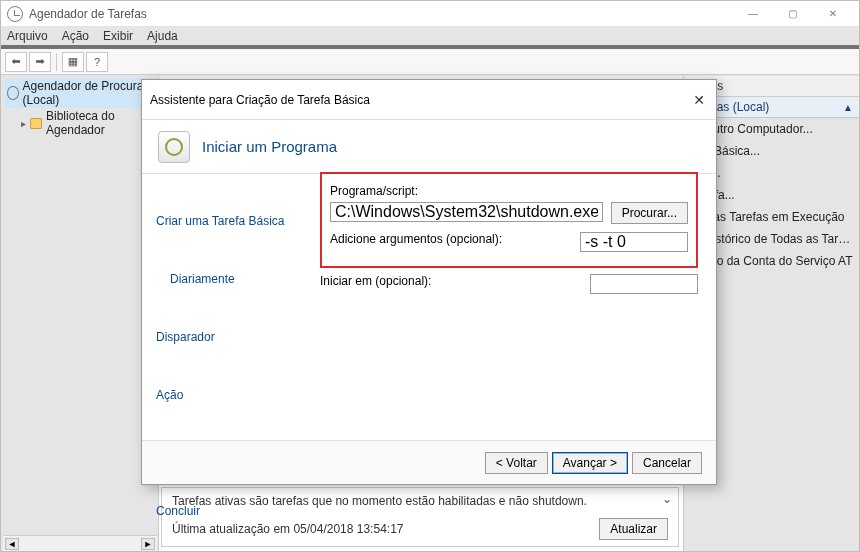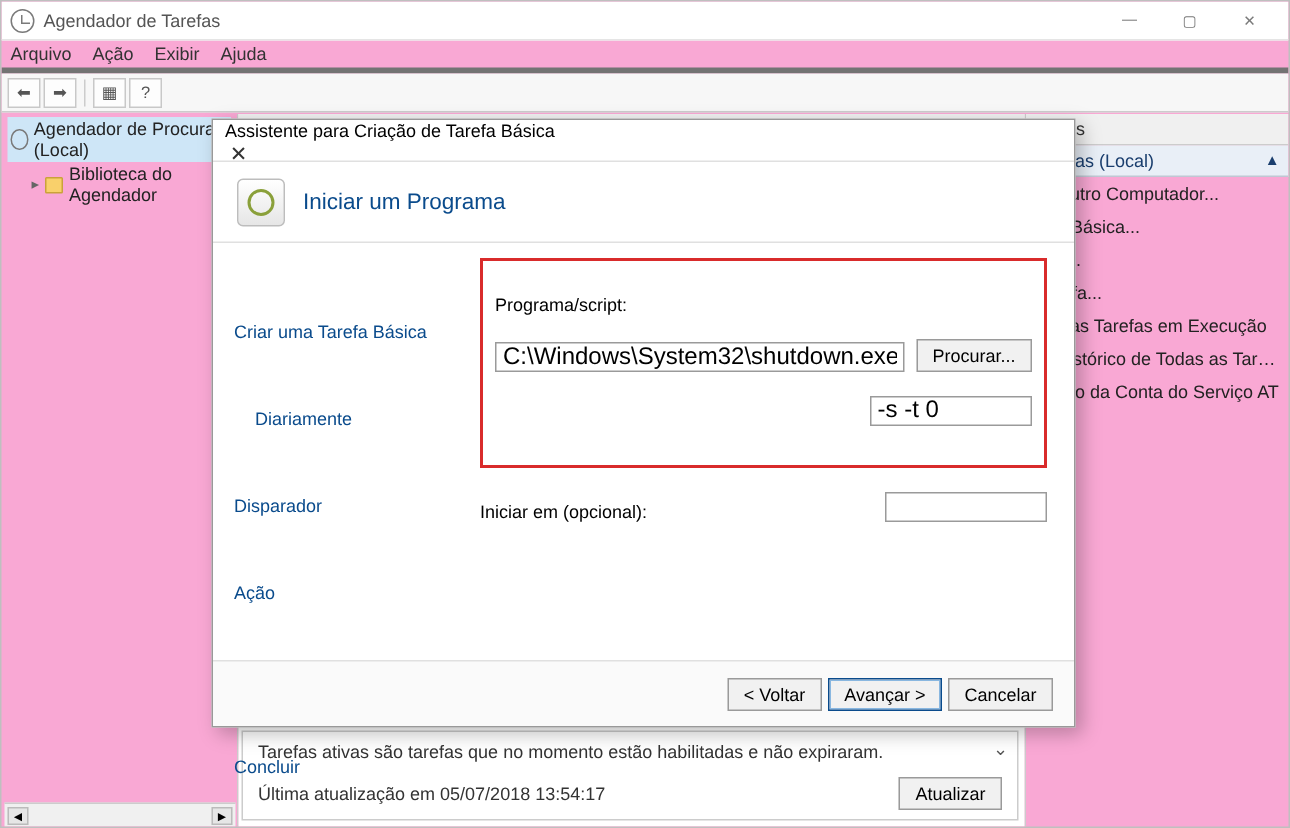--- a/index.html
+++ b/index.html
@@ -1,17 +1,17 @@
 <!DOCTYPE html>
 <html><head>
 <meta charset="utf-8">
 <style>
   * { box-sizing: border-box; font-family: "Segoe UI", Tahoma, sans-serif; }
   html, body { margin: 0; padding: 0; background: #fff; }
-  .window { width: 860px; height: 552px; border: 1px solid #bfbfbf; background: #f9a8d4; position: relative; overflow: hidden; }
+  .window { width: 860px; height: 552px; border: 1px solid #bfbfbf; background: #e5e5e5; position: relative; overflow: hidden; }
   .titlebar { height: 26px; display: flex; align-items: center; padding: 0 6px; background: #fff; border-bottom: 1px solid #e5e5e5; }
   .titlebar .icon-clock { width: 16px; height: 16px; border: 1.5px solid #7a7a7a; border-radius: 50%; position: relative; margin-right: 6px; }
   .titlebar .icon-clock::before { content:""; position:absolute; width:5px; height:5px; border-left:1.5px solid #7a7a7a; border-bottom:1.5px solid #7a7a7a; top:3px; left:6px; }
   .titlebar-title { font-size: 12px; color: #555; flex: 1; }
   .win-controls { display: flex; gap: 0; }
   .win-btn { width: 40px; height: 22px; display: flex; align-items: center; justify-content: center; color: #7a7a7a; font-size: 10px; cursor: pointer; }
   .menubar { height: 22px; display: flex; align-items: center; padding: 0 6px; gap: 14px; font-size: 12px; color: #333; border-bottom: 4px solid #737373; }
   .menubar span { cursor: pointer; }
   .toolbar { height: 26px; display: flex; align-items: center; padding: 0 4px; gap: 2px; border-bottom: 1px solid #ccc; background: #f7f7f7; }
   .tb-btn { width: 22px; height: 20px; border: 1px solid #c8c8c8; background: #fdfdfd; display:flex; align-items:center; justify-content:center; font-size:11px; color:#555; }
@@ -26,35 +26,35 @@
   .main { flex: 1; background: #fff; position: relative; }
   .summary-hdr { background: #f0f0f0; border-bottom: 1px solid #ccc; padding: 2px 6px; font-size: 12px; color:#555; white-space:nowrap; overflow:hidden; }
   .actions { width: 176px; border-left: 1px solid #ccc; font-size: 12px; }
   .actions-hdr { background: #f0f0f0; border-bottom: 1px solid #ccc; padding: 3px 6px; color:#333; }
   .actions-sub { background:#e9eff7; padding:3px 6px; color:#1a3e6e; border-bottom:1px solid #c0c8d4; display:flex; justify-content:space-between; align-items:center; }
   .actions-sub .chev { color:#1a3e6e; font-size:10px; }
   .action-item { padding:4px 6px 4px 20px; color:#222; cursor:pointer; white-space:nowrap; overflow:hidden; text-overflow:ellipsis; }
 
   
   .wizard { position: absolute; left: 140px; top: 78px; width: 576px; height: 406px; background: #fff; border: 1px solid #999; box-shadow: 4px 4px 12px rgba(0,0,0,.25); z-index: 10; }
-  .wiz-title { height: 28px; display:flex; padding:0 8px; font-size:12px; border-bottom:1px solid #e0e0e0;flex-direction:column; }
+  .wiz-title { height: 40px; display:flex; align-items:center; padding:0 8px; font-size:12px; border-bottom:1px solid #e0e0e0; }
   .wiz-title .spacer { flex:1; }
   .wiz-close { width:18px; height:18px; display:flex; align-items:center; justify-content:center; cursor:pointer; color:#333; font-size:14px; }
   .wiz-header { height: 54px; display:flex; align-items:center; gap:12px; padding:0 16px; border-bottom:1px solid #e0e0e0; }
   .wiz-header .hicon { width:32px; height:32px; background: linear-gradient(#fff,#e6e6e6); border:1px solid #bdbdbd; border-radius:4px; position:relative; }
   .wiz-header .hicon::after { content:""; position:absolute; inset:6px; border:2px solid #8aa03a; border-radius:50%; }
   .wiz-header h2 { font-size:15px; font-weight:400; color:#0a4b8c; margin:0; }
   .wiz-body { position:absolute; top:78px; bottom:44px; left:0; right:0; display:flex; }
   .wiz-nav { width:160px; padding:14px 10px; font-size:12px; }
   .wiz-nav-item { padding:2px 4px; color:#0a4b8c; cursor:pointer;margin-top:40px; }
   .wiz-nav-item.child { padding-left:18px; }
   .wiz-nav-item.sel { background:#1979ca; color:#fff; }
   .wiz-form { flex:1; padding:14px 18px; font-size:12px; }
   .boxed { border:2px solid #d92b2b; padding:6px 8px 10px; margin-bottom:6px; }
-  .form-row { display:flex; align-items:flex-end; gap:8px; margin:16px 0; }
+  .form-row { display:flex; align-items:flex-start; gap:8px; margin:4px 0; }
   .form-row label { width:200px; }
   .form-row label.short { width:auto; }
   .txt { height:20px; border:1px solid #9a9a9a; background:#fff; font-size:16px; padding:1px 4px; }
   .txt.big { flex:1; }
   .txt.small { width:108px; }
   .btn { height:22px; padding:0 10px; border:1px solid #9a9a9a; background:#f1f1f1; font-size:12px; cursor:pointer; }
   .btn.def { border:1px solid #0a4b8c; box-shadow: inset 0 0 0 1px #89b7e0; }
   .wiz-buttons { position:absolute; bottom:0; left:0; right:0; height:44px; border-top:1px solid #e0e0e0; display:flex; align-items:center; justify-content:flex-end; gap:4px; padding:0 14px; background:#fafafa; }
 
   
@@ -129,23 +129,23 @@
       <div class="action-item">refa...</div>
       <div class="action-item">s as Tarefas em Execução</div>
       <div class="action-item">Histórico de Todas as Taref...</div>
       <div class="action-item">ção da Conta do Serviço AT</div>
     </div>
 
   </div>
 
   <div class="bottom-panel">
     <span class="chev-down">⌄</span>
-    <div>Tarefas ativas são tarefas que no momento estão habilitadas e não expiraram.</div>
+    <div>Tarefas ativas são tarefas que no momento estão habilitadas e não shutdown.</div>
     <div class="row2">
-      <span>Última atualização em 05/07/2018 13:54:17</span>
+      <span>Última atualização em 05/04/2018 13:54:17</span>
       <button class="btn">Atualizar</button>
     </div>
   </div>
 
   <div class="wizard">
     <div class="wiz-title">
       <span>Assistente para Criação de Tarefa Básica</span>
       <span class="spacer"></span>
       <span class="wiz-close">✕</span>
     </div>
@@ -165,20 +165,21 @@
       <div class="wiz-form">
         <div class="boxed">
           <div class="form-row">
             <label class="short">Programa/script:</label>
           </div>
           <div class="form-row">
             <input class="txt big" value="C:\Windows\System32\shutdown.exe" style="">
             <button class="btn">Procurar...</button>
           </div>
           <div class="form-row" style="margin-top:8px">
+            <label>Adicione argumentos (opcional):</label>
             <span style="flex:1"></span>
             <input class="txt small" value="-s -t 0" style="">
           </div>
         </div>
         <div class="form-row">
           <label>Iniciar em (opcional):</label>
           <span style="flex:1"></span>
           <input class="txt small" value="" style="">
         </div>
       </div>

